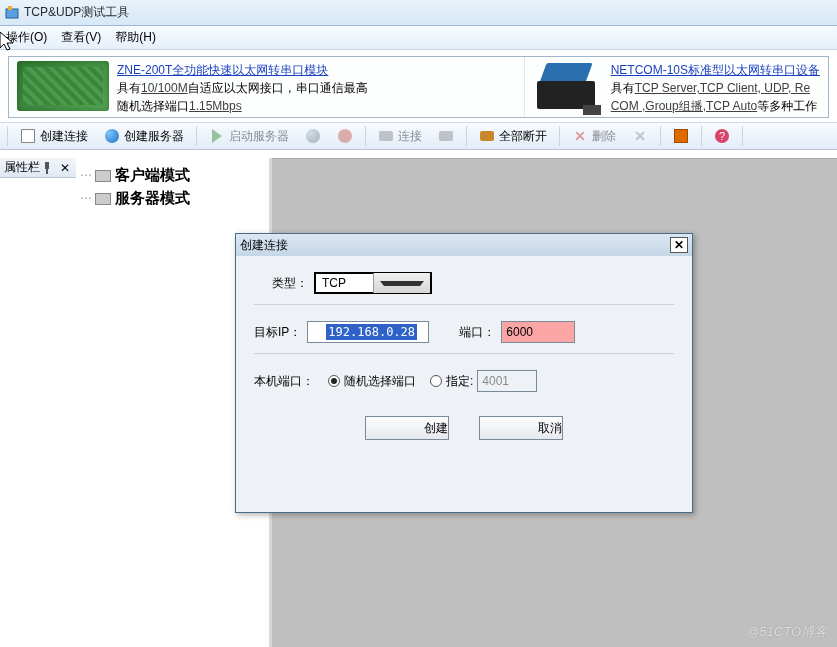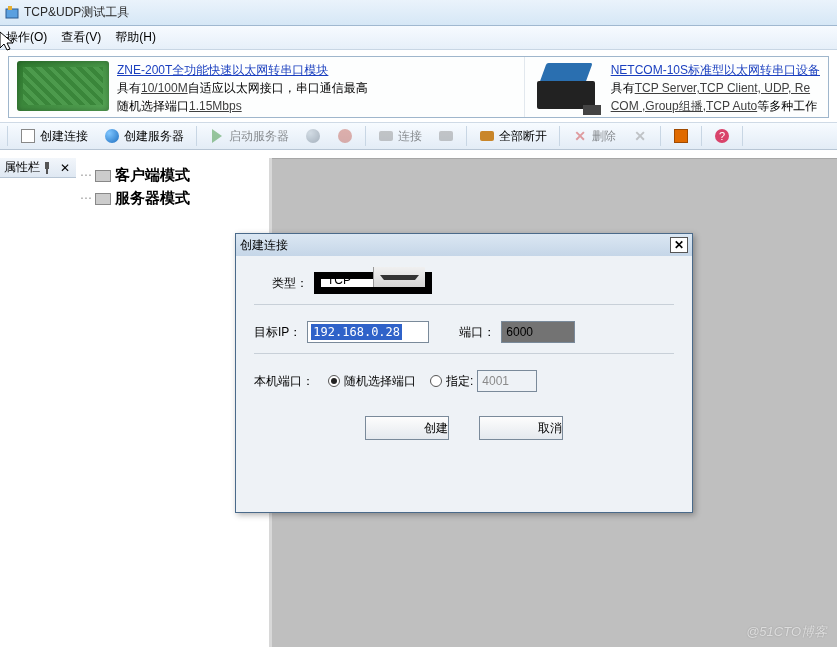--- a/index.html
+++ b/index.html
@@ -146,35 +146,35 @@
   .dlg-close {
     width:18px;height:16px;border:1px solid #555;background:#fff;
     display:flex;align-items:center;justify-content:center;
     font-weight:bold;font-size:12px;cursor:default;
   }
   .dlg-body { flex:1; padding: 16px 18px 8px 18px; }
   .row { display:flex; align-items:center; margin-bottom: 10px; }
   .hrline { border:none; border-top:1px solid #c8d0d8; margin: 10px 0 16px 0;}
   .lbl { white-space:nowrap; margin-right:6px; }
   .combo {
-    display:flex; align-items:flex-end;
-    border:7px solid #000000; background:#fff;
+    display:flex; align-items:center;
+    border:2px solid #000000; background:#fff;
     height:22px; width:118px;
   }
   .combo span { flex:1; padding:0 6px; }
   .combo .dd { width:18px;height:20px;background:linear-gradient(#f0f0f0,#d6d6d6);border-left:1px solid #999;display:flex;align-items:center;justify-content:center;}
   .dd .tri { width:0;height:0;border-left:4px solid transparent;border-right:4px solid transparent;border-top:5px solid #333;}
   input.txt {
-    height:22px; border:1px solid #7a8a9a; background:#737373;
+    height:22px; border:1px solid #7a8a9a; background:#fca5a5;
     padding:0 4px; font-family:inherit; font-size:12px;
   }
   .ip-sel { background:#2f62c9; color:#fff; padding:1px 2px;}
   .ipbox {
     height:22px;border:1px solid #7a8a9a;background:#fff;width:122px;
-    display:flex;align-items:center;padding:0 3px;font-family:Consolas,monospace;
+    display:flex;align-items:center;padding:0 18px;font-family:Consolas,monospace;
   }
   .radio { display:flex;align-items:center;gap:4px; }
   .rdot { width:12px;height:12px;border:1px solid #555;border-radius:50%;background:#fff;display:flex;align-items:center;justify-content:center;}
   .rdot .on { width:6px;height:6px;border-radius:50%;background:#222;}
   input.disabled { background:#eef2f6; color:#8a8a8a;}
   .dlg-buttons { display:flex; justify-content:center; gap:30px; margin-top:24px;}
   .btn {
     min-width:84px; height:24px;
     border:1px solid #7a8a9a;
     background:linear-gradient(#fdfdfd,#e5e9ee);

